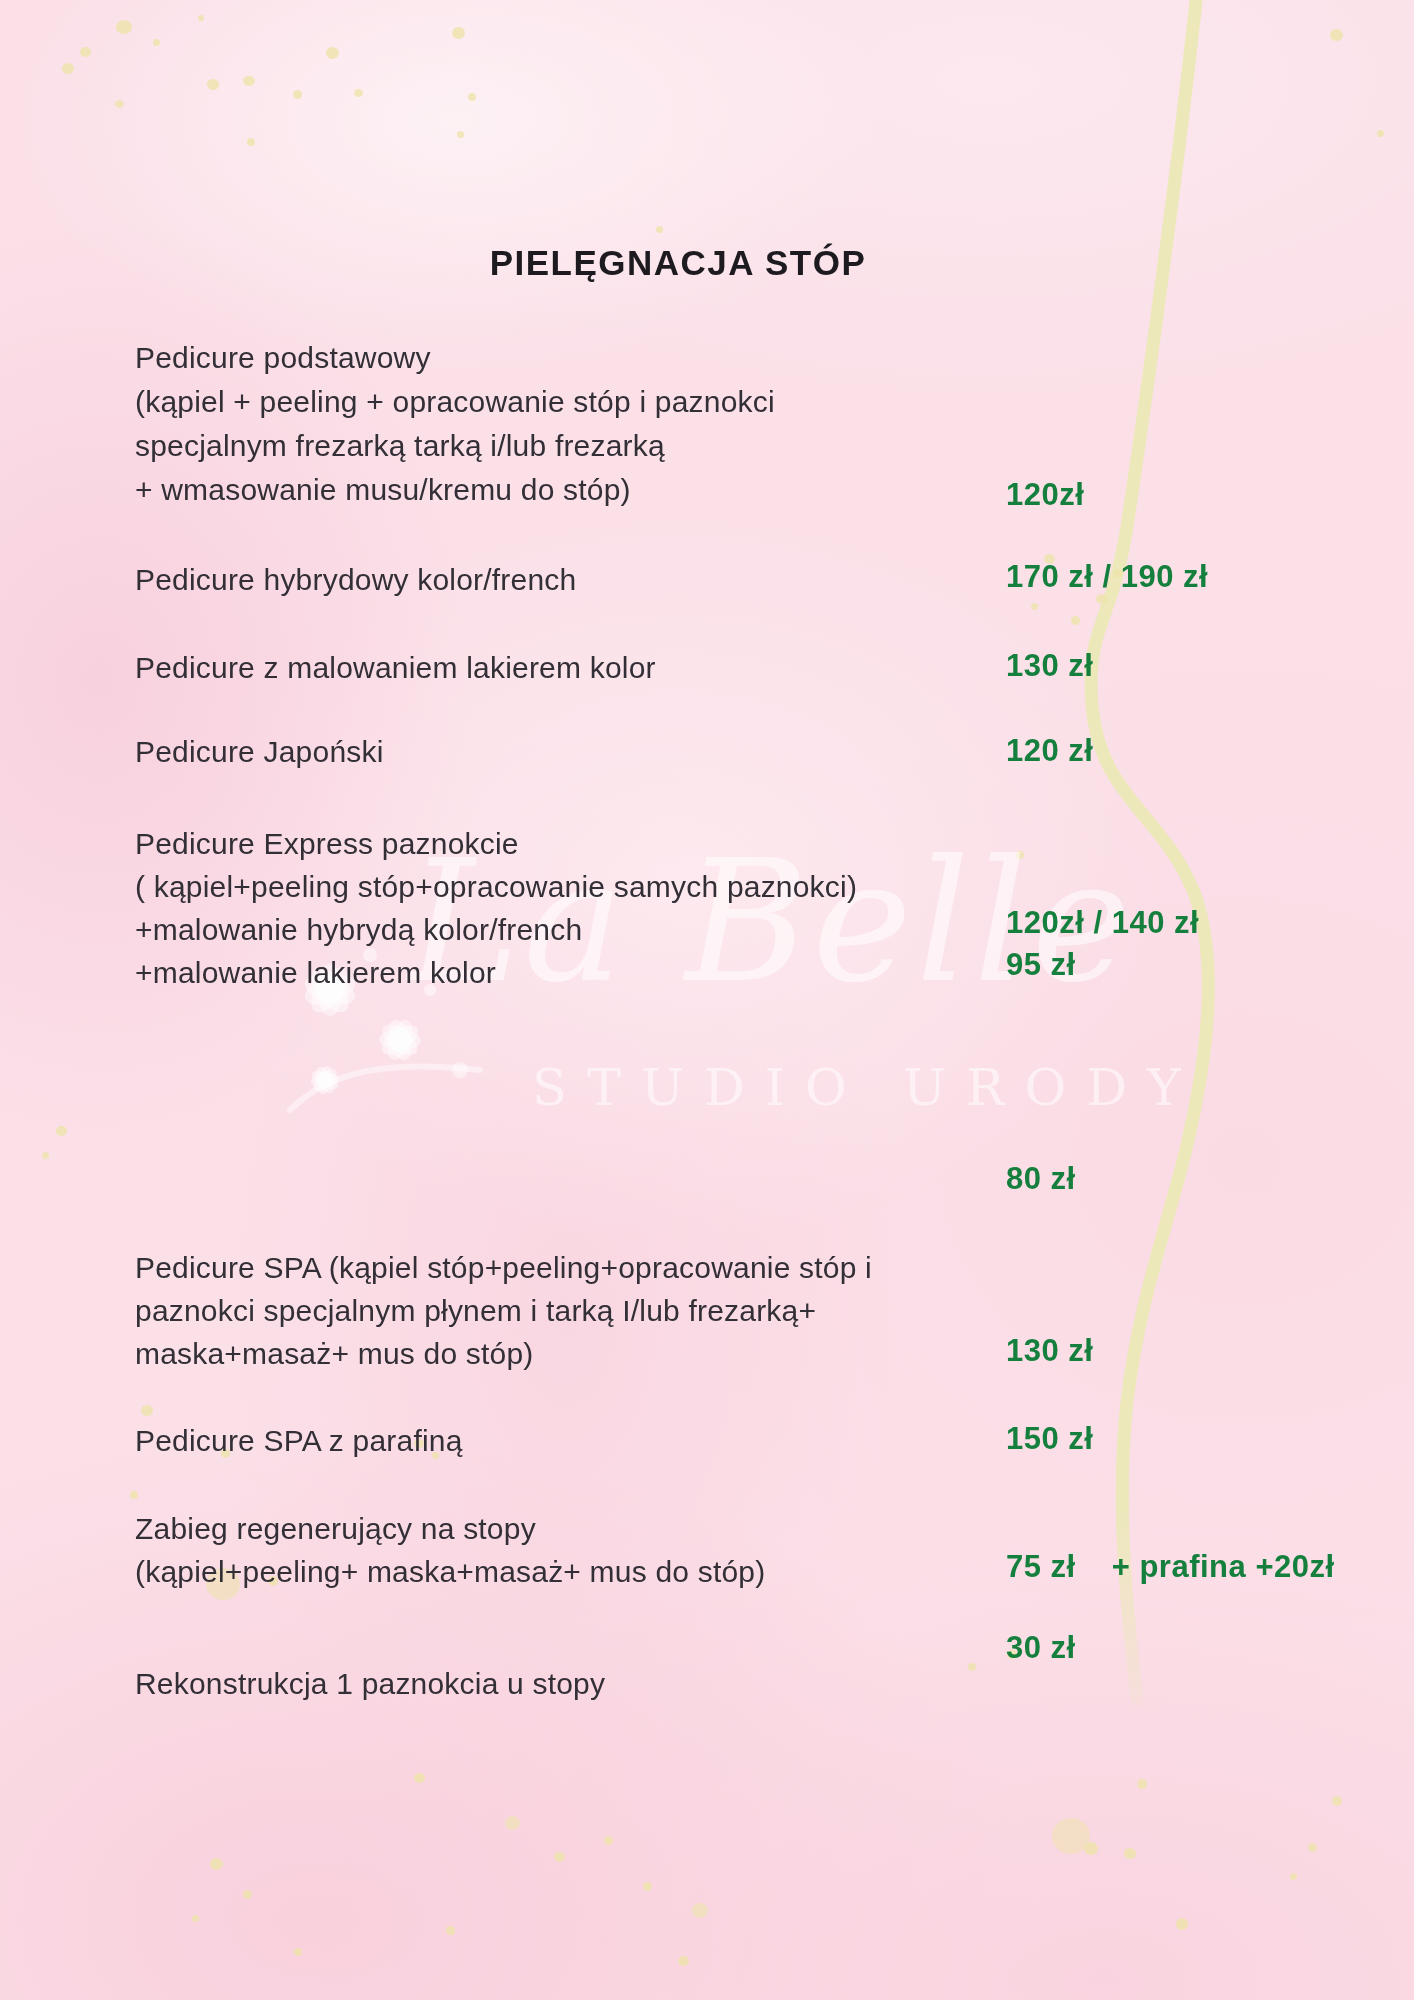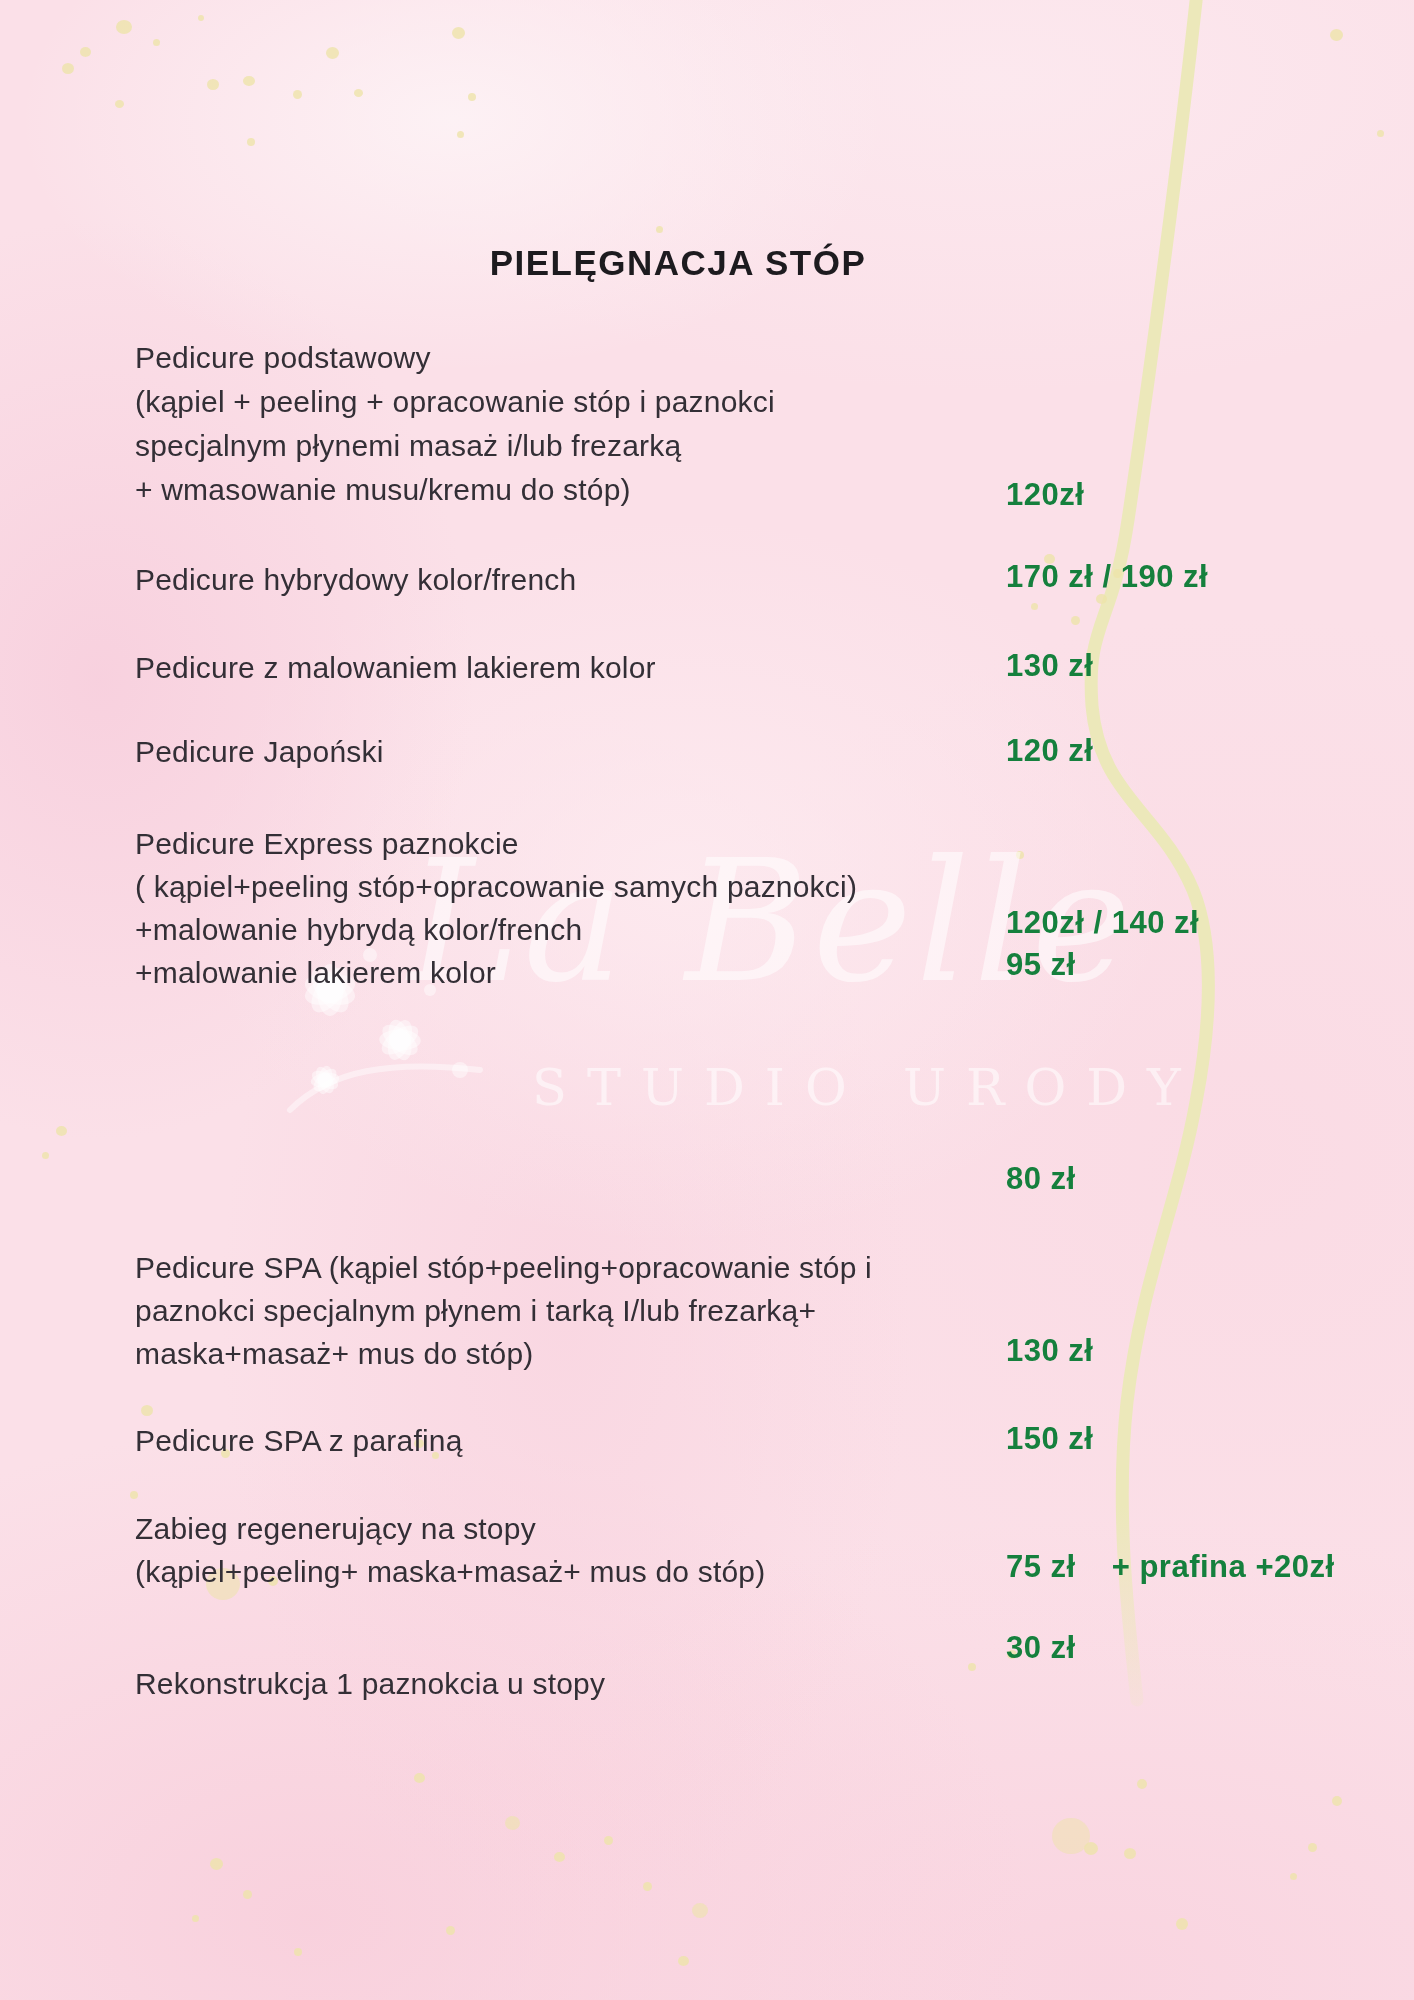--- a/index.html
+++ b/index.html
@@ -166,21 +166,21 @@
     </svg>
     <div class="wm-script">La Belle</div>
     <div class="wm-sub">STUDIO URODY</div>
   </div>
 
   <h1 class="title">PIELĘGNACJA STÓP</h1>
 
   <div class="item" style="top:336px">
     <div>Pedicure podstawowy</div>
     <div>(kąpiel + peeling + opracowanie stóp i paznokci</div>
-    <div>specjalnym płynemi masaż i/lub frezarką</div>
+    <div>specjalnym frezarką tarką i/lub frezarką</div>
     <div>+ wmasowanie musu/kremu do stóp)</div>
   </div>
   <div class="price" style="top:477px">120zł</div>
 
   <div class="item" style="top:558px">
     <div>Pedicure hybrydowy kolor/french</div>
   </div>
   <div class="price" style="top:559px">170 zł / 190 zł</div>
 
   <div class="item" style="top:646px">

